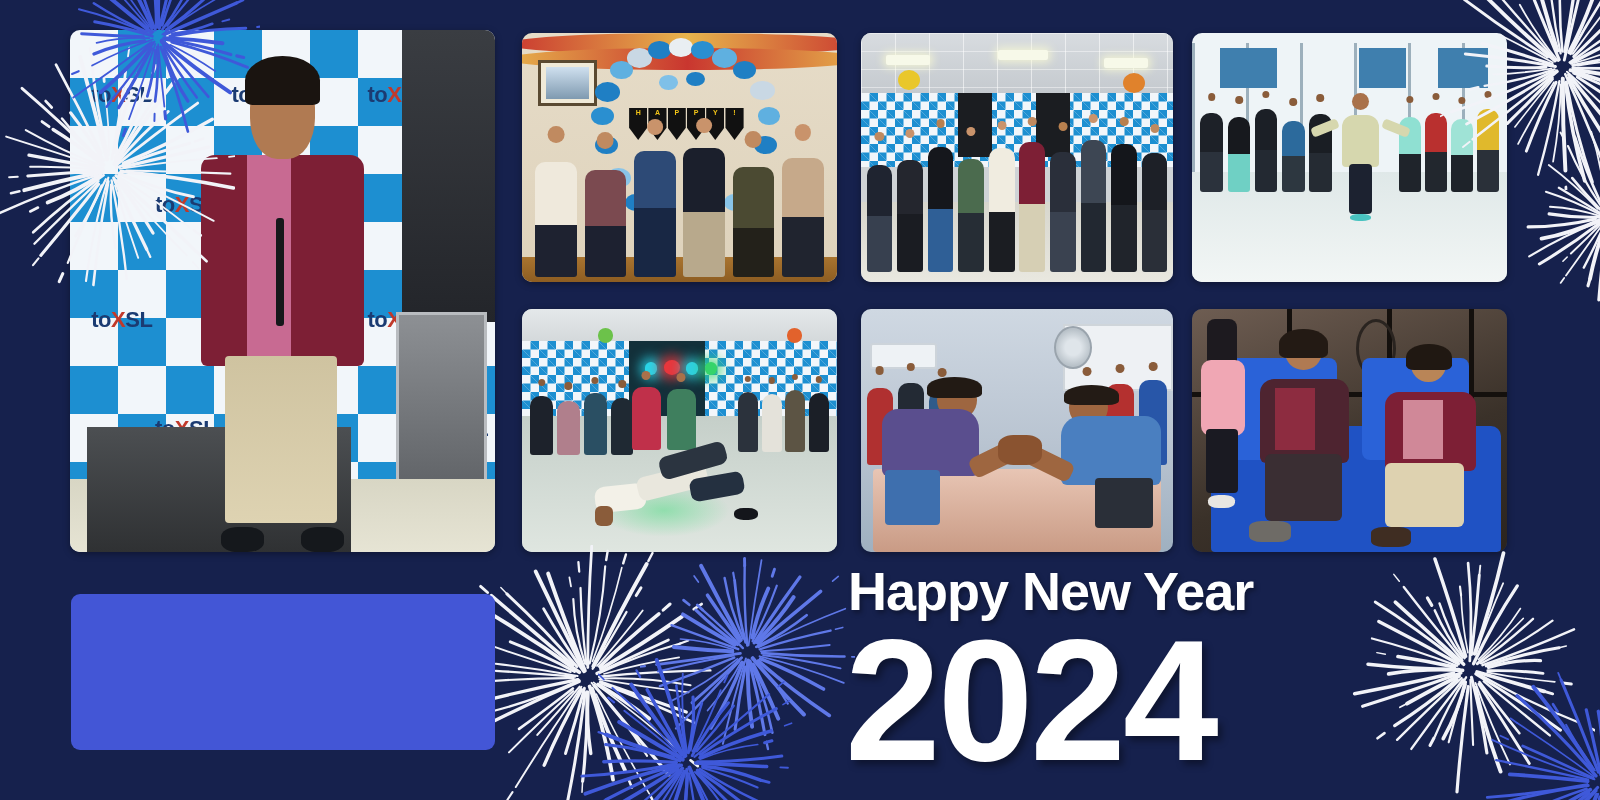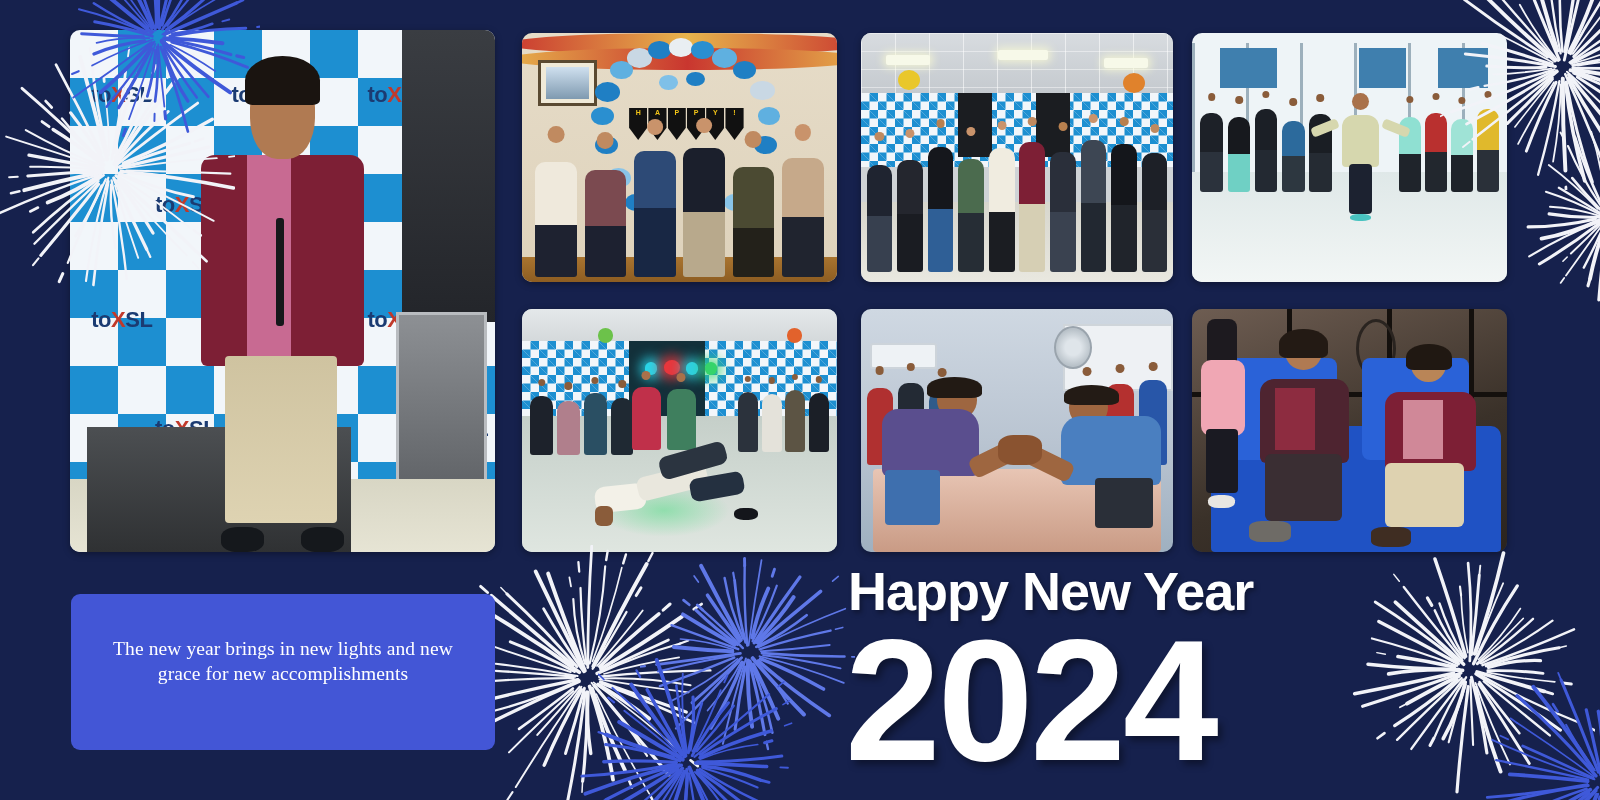--- a/index.html
+++ b/index.html
@@ -1116,19 +1116,18 @@
           <path d="M131.4 117.1 Q168.2 94.7 205.9 71.7" stroke="#3f59d9" stroke-width="2.26" stroke-linecap="round" fill="none"></path>
           <path d="M132.2 119.0 Q183.1 99.7 234.3 82.4" stroke="#3f59d9" stroke-width="3.91" stroke-linecap="round" fill="none"></path>
           <path d="M132.6 120.2 Q167.5 114.2 203.2 104.1" stroke="#3f59d9" stroke-width="3.75" stroke-linecap="round" fill="none"></path>
           <path d="M132.5 121.8 Q175.2 118.2 218.0 116.2" stroke="#3f59d9" stroke-width="3.74" stroke-linecap="round" fill="none"></path>
           <path d="M234.5 115.1 L243.0 114.5" stroke="#3f59d9" stroke-width="2.56" stroke-linecap="round"></path>
         </svg>
       </div>
     </div>
 
   <div id="quote-box">
-    <p id="quote-line">The new year brings in new lights and new grace for new accomplishments</p>
   </div>
 
   <div id="hny">Happy New Year</div>
   <div id="yr">2024</div>
 
 </div>
 
 </body></html>

